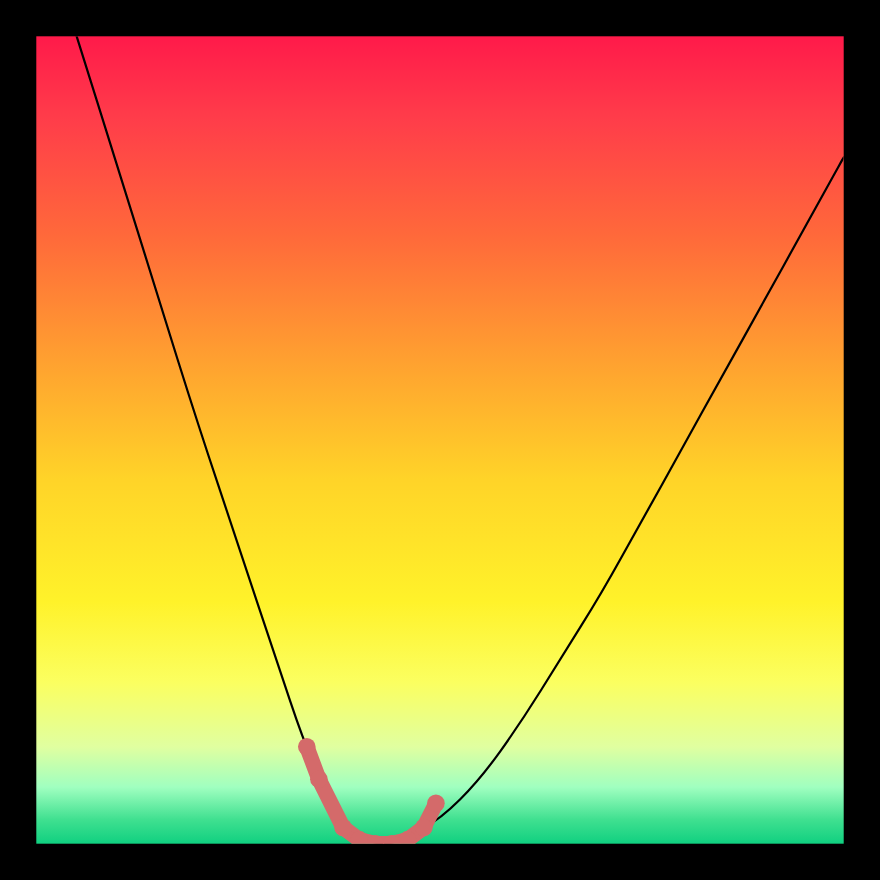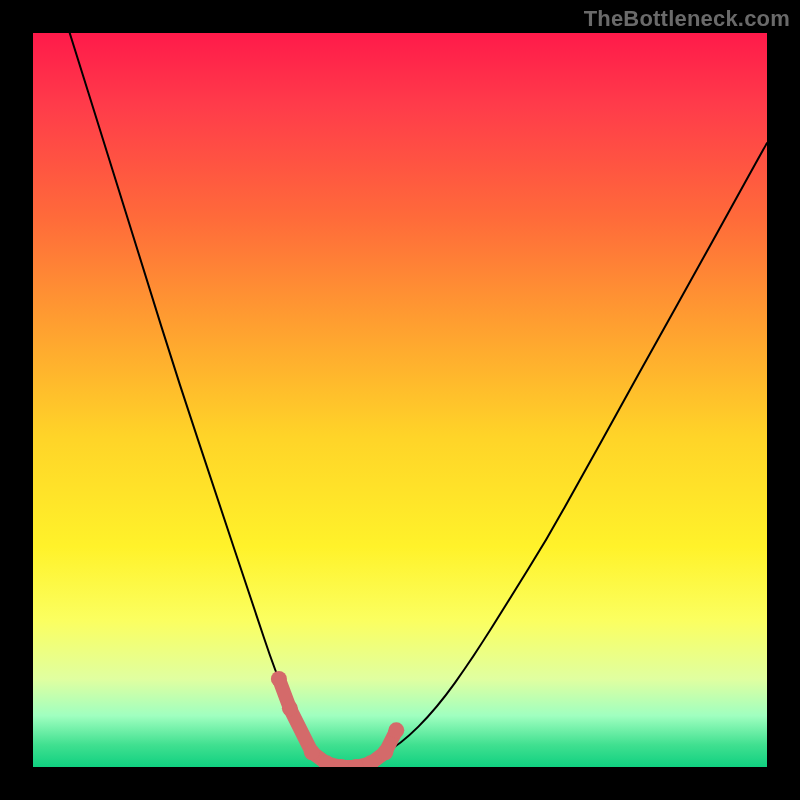--- a/index.html
+++ b/index.html
@@ -47,21 +47,20 @@
     left: 0;
     top: 0;
     width: 734px;
     height: 734px;
   }
 </style>
 </head>
 <body>
 
 <div class="canvas">
-  <span class="watermark">TheBottleneck.com</span>
   <div class="plot-area">
     <svg class="overlay" viewBox="0 0 734 734" preserveAspectRatio="none">
       <path id="curve-path" fill="none" stroke="#000" stroke-width="2.0" stroke-linecap="round" stroke-linejoin="round" d="M 36.7 0.0 Q 36.7 0.0 55.1 58.7 Q 73.4 117.4 91.8 176.2 Q 110.1 234.9 128.4 293.6 Q 146.8 352.3 165.2 407.4 Q 183.5 462.4 201.8 517.5 Q 220.2 572.5 231.2 605.5 Q 242.2 638.6 253.2 664.3 Q 264.2 690.0 271.6 701.0 Q 278.9 712.0 286.3 719.3 Q 293.6 726.7 300.9 730.3 Q 308.3 734.0 315.6 734.0 Q 323.0 734.0 330.3 730.3 Q 337.6 726.7 352.3 719.3 Q 367.0 712.0 385.4 693.6 Q 403.7 675.3 422.1 649.6 Q 440.4 623.9 458.8 594.5 Q 477.1 565.2 495.4 535.8 Q 513.8 506.5 532.1 473.4 Q 550.5 440.4 568.9 407.4 Q 587.2 374.3 605.5 341.3 Q 623.9 308.3 642.3 275.3 Q 660.6 242.2 679.0 209.2 Q 697.3 176.2 715.6 143.1 T 734.0 110.1"></path>
       <g id="markers">
           <path d="M 245.9 645.9 L 256.9 675.3 L 278.9 719.3 L 293.6 730.3 L 308.3 734.0 L 323.0 734.0 L 337.6 730.3 L 352.3 719.3 L 363.3 697.3" fill="none" stroke="#d46a6a" stroke-width="14" stroke-linecap="round" stroke-linejoin="round"></path>
           <circle cx="245.9" cy="645.9" r="8" fill="#d46a6a"></circle>
           <circle cx="256.9" cy="675.3" r="8" fill="#d46a6a"></circle>
           <circle cx="278.9" cy="719.3" r="8" fill="#d46a6a"></circle>
           <circle cx="293.6" cy="730.3" r="8" fill="#d46a6a"></circle>
           <circle cx="308.3" cy="734.0" r="8" fill="#d46a6a"></circle>

